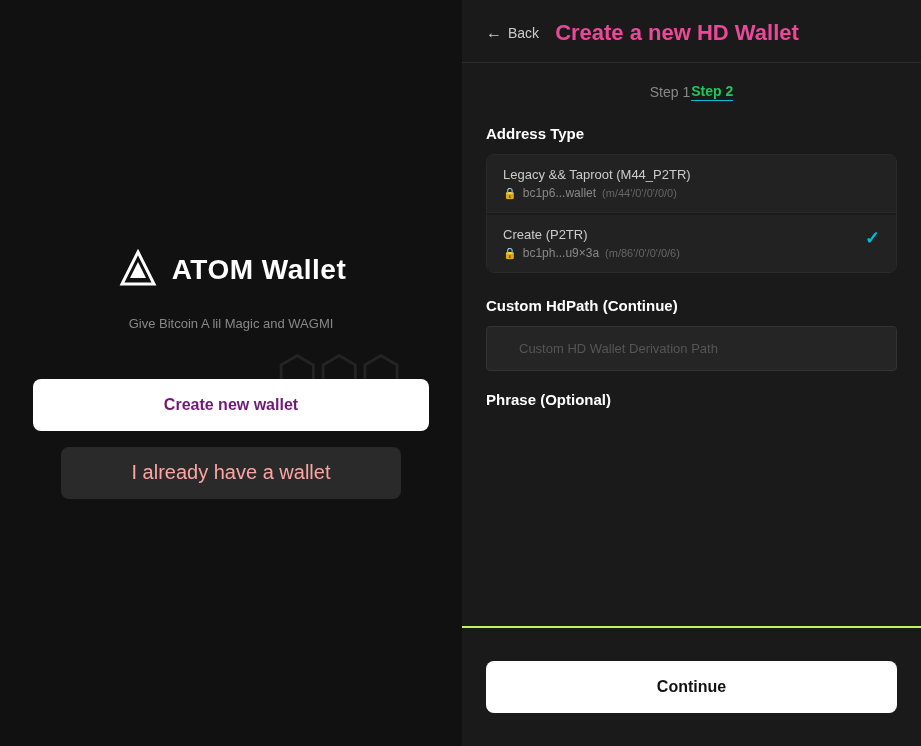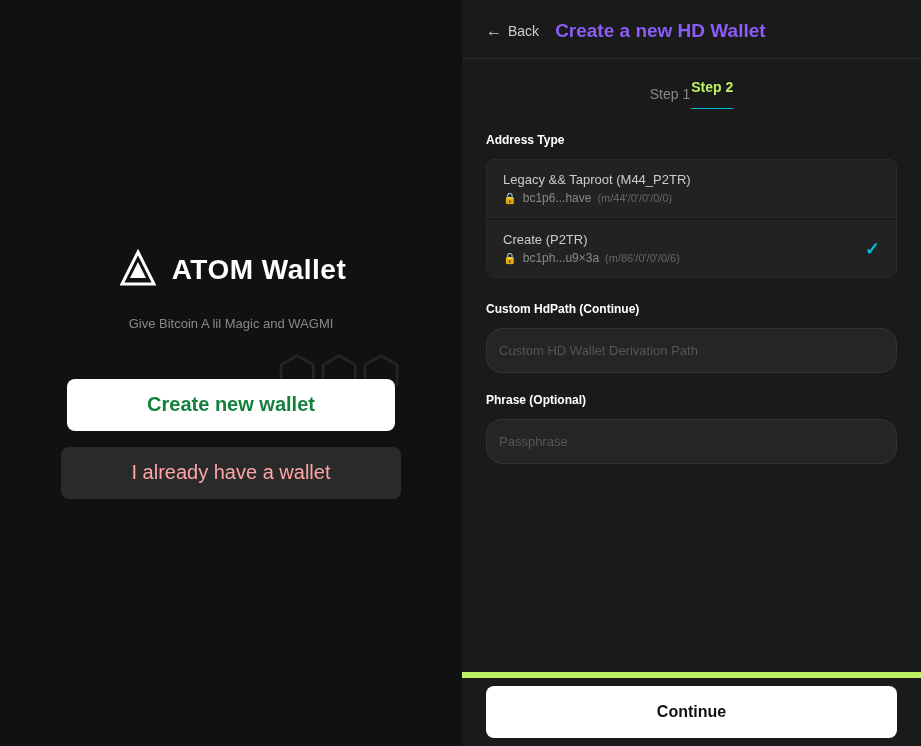--- a/index.html
+++ b/index.html
@@ -44,27 +44,27 @@
     }
 
     .tagline {
       color: #888888;
       font-size: 13px;
       margin-bottom: 48px;
       text-align: left;
     }
 
     .btn-create {
-      width: 328px;
+      width: 396px;
       height: 52px;
       background-color: #ffffff;
-      color: #15803d;
+      color: #701a75;
       border: none;
       border-radius: 8px;
-      font-size: 20px;
+      font-size: 16px;
       font-weight: 600;
       cursor: pointer;
       margin-bottom: 16px;
     }
 
     .btn-existing {
       width: 340px;
       height: 52px;
       background-color: #2a2a2a;
       color: #fca5a5;
@@ -115,22 +115,22 @@
       cursor: pointer;
       background: none;
       border: none;
     }
 
     .back-arrow {
       font-size: 16px;
     }
 
     .header-title {
-      color: #8b5cf6;
-      font-size: 19px;
+      color: #ec4899;
+      font-size: 22px;
       font-weight: 600;
     }
 
     .right-content {
       flex: 1;
       padding: 20px 24px;
       overflow-y: auto;
     }
 
     .steps-row {
@@ -140,52 +140,52 @@
       margin-bottom: 24px;
       justify-content: center;
     }
 
     .step-label {
       color: #888888;
       font-size: 14px;
     }
 
     .step-active {
-      color: #bef264;
+      color: #22c55e;
       font-size: 14px;
       font-weight: 600;
       border-bottom: 1px solid #00bcd4;
-      padding-bottom: 13px;
+      padding-bottom: 1px;
       cursor: pointer;
     }
 
     .section-title {
       color: #ffffff;
-      font-size: 12px;
+      font-size: 15px;
       font-weight: 600;
       margin-bottom: 12px;
     }
 
     .address-options {
       display: flex;
       flex-direction: column;
       gap: 2px;
       margin-bottom: 24px;
       border: 1px solid #2a2a2a;
       border-radius: 8px;
       overflow: hidden;
     }
 
     .address-option {
       background-color: #222222;
       padding: 12px 16px;
       cursor: pointer;
       border-bottom: 1px solid #2a2a2a;
       display: flex;
-      align-items: center;
+      align-items: flex-start;
       justify-content: space-between;
     }
 
     .address-option:last-child {
       border-bottom: none;
     }
 
     .address-option-inner {
       display: flex;
       flex-direction: column;
@@ -222,34 +222,34 @@
     }
 
     .input-section {
       margin-bottom: 20px;
     }
 
     .input-field {
       width: 100%;
       background-color: #252525;
       border: 1px solid #333333;
-      border-radius: 16px;
-      padding: 14px 12px;
+      border-radius: 4px;
+      padding: 14px 32px;
       color: #888888;
       font-size: 13px;
       outline: none;
     }
 
     .input-field::placeholder {
       color: #555555;
     }
 
     .continue-btn-wrapper {
-      padding: 8px 24px;
-      border-top: 6px solid #bef264;
+      padding: 33px 24px;
+      border-top: 2px solid #bef264;
     }
 
     .continue-btn {
       width: 100%;
       height: 52px;
       background-color: #ffffff;
       color: #111111;
       border: none;
       border-radius: 8px;
       font-size: 16px;
@@ -294,21 +294,21 @@
 
     <div class="section-title">Address Type</div>
 
     <div class="address-options">
 
       <div class="address-option">
         <div class="address-option-inner">
           <span class="address-type-name">Legacy &amp;&amp; Taproot (M44_P2TR)</span>
           <div class="address-value">
             <span class="lock-icon">🔒</span>
-            <span>bc1p6...have</span>
+            <span>bc1p6...wallet</span>
             <span class="path-info">(m/44'/0'/0'/0/0)</span>
           </div>
         </div>
       </div>
 
       <div class="address-option">
         <div class="address-option-inner">
           <span class="address-type-name">Create (P2TR)</span>
           <div class="address-value">
             <span class="lock-icon">🔒</span>
@@ -320,20 +320,19 @@
       </div>
     </div>
 
     <div class="input-section">
       <div class="section-title">Custom HdPath (Continue)</div>
       <input type="text" class="input-field" placeholder="Custom HD Wallet Derivation Path" style="">
     </div>
 
     <div class="input-section">
       <div class="section-title">Phrase (Optional)</div>
-      <input type="password" class="input-field" placeholder="Passphrase" style="">
     </div>
   </div>
 
   <div class="continue-btn-wrapper">
     <button class="continue-btn">Continue</button>
   </div>
 </div>
 
 </body></html>

